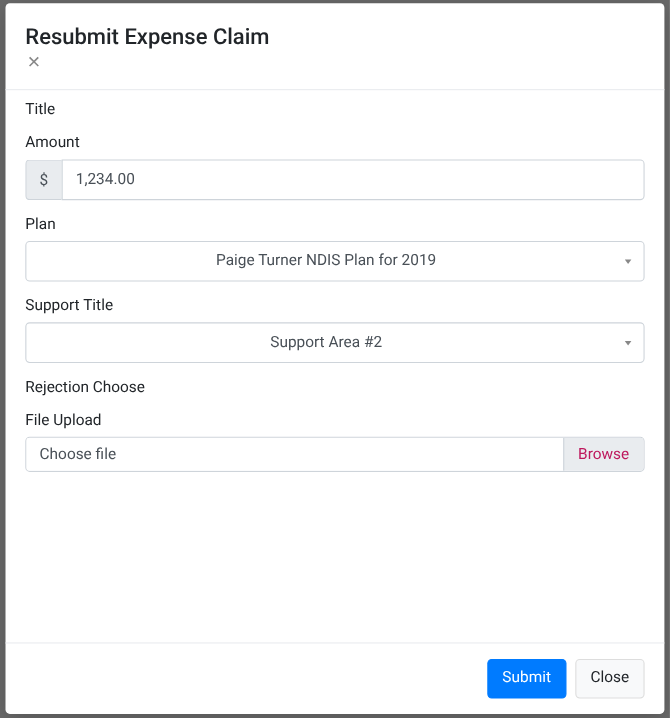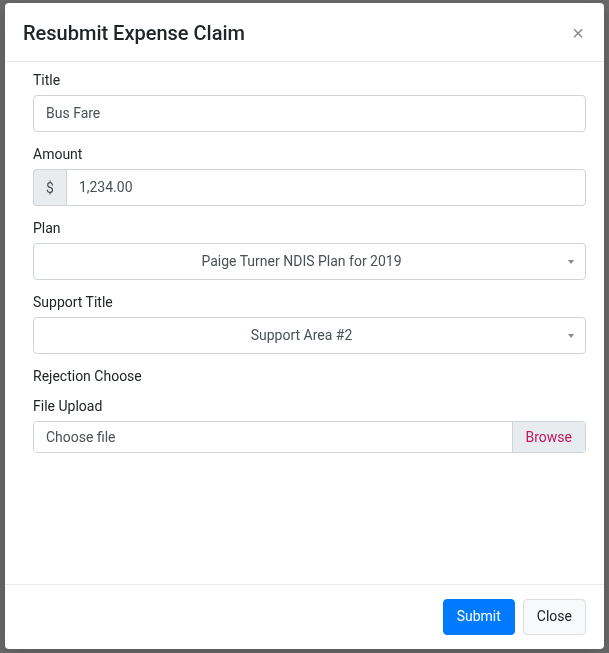--- a/index.html
+++ b/index.html
@@ -24,41 +24,42 @@
       background: #fff;
       border-radius: 4px;
       box-shadow: 0 4px 20px rgba(0,0,0,0.2);
       display: flex;
       flex-direction: column;
     }
     .modal-header {
       padding: 16px 18px 14px 18px;
       border-bottom: 1px solid #e9ecef;
       display: flex;
-      align-items: center;
+      align-items: flex-start;
       justify-content: space-between;
+      flex-direction: column;
     }
     .modal-title {
       font-size: 20px;
       font-weight: 500;
       color: #212529;
       line-height: 1.4;
     }
     .close-btn {
       background: none;
       border: none;
       font-size: 20px;
       line-height: 1;
       color: #888;
       cursor: pointer;
       padding: 0 2px;
       font-weight: 400;
     }
     .modal-body {
-      padding: 10px 18px 16px 28px;
+      padding: 10px 18px 16px 18px;
       flex: 1;
     }
     .form-group {
       margin-bottom: 14px;
     }
     .form-label {
       display: block;
       font-size: 14px;
       color: #212529;
       margin-bottom: 7px;
@@ -195,21 +196,20 @@
 <div class="modal">
   <div class="modal-header">
     <h2 class="modal-title">Resubmit Expense Claim</h2>
     <button class="close-btn">×</button>
   </div>
 
   <div class="modal-body">
 
     <div class="form-group">
       <label class="form-label">Title</label>
-      <input type="text" class="form-control" value="Bus Fare" style="">
     </div>
 
     <div class="form-group">
       <label class="form-label">Amount</label>
       <div class="input-group">
         <span class="input-group-prepend">$</span>
         <input type="text" class="form-control" value="1,234.00" style="">
       </div>
     </div>
 

